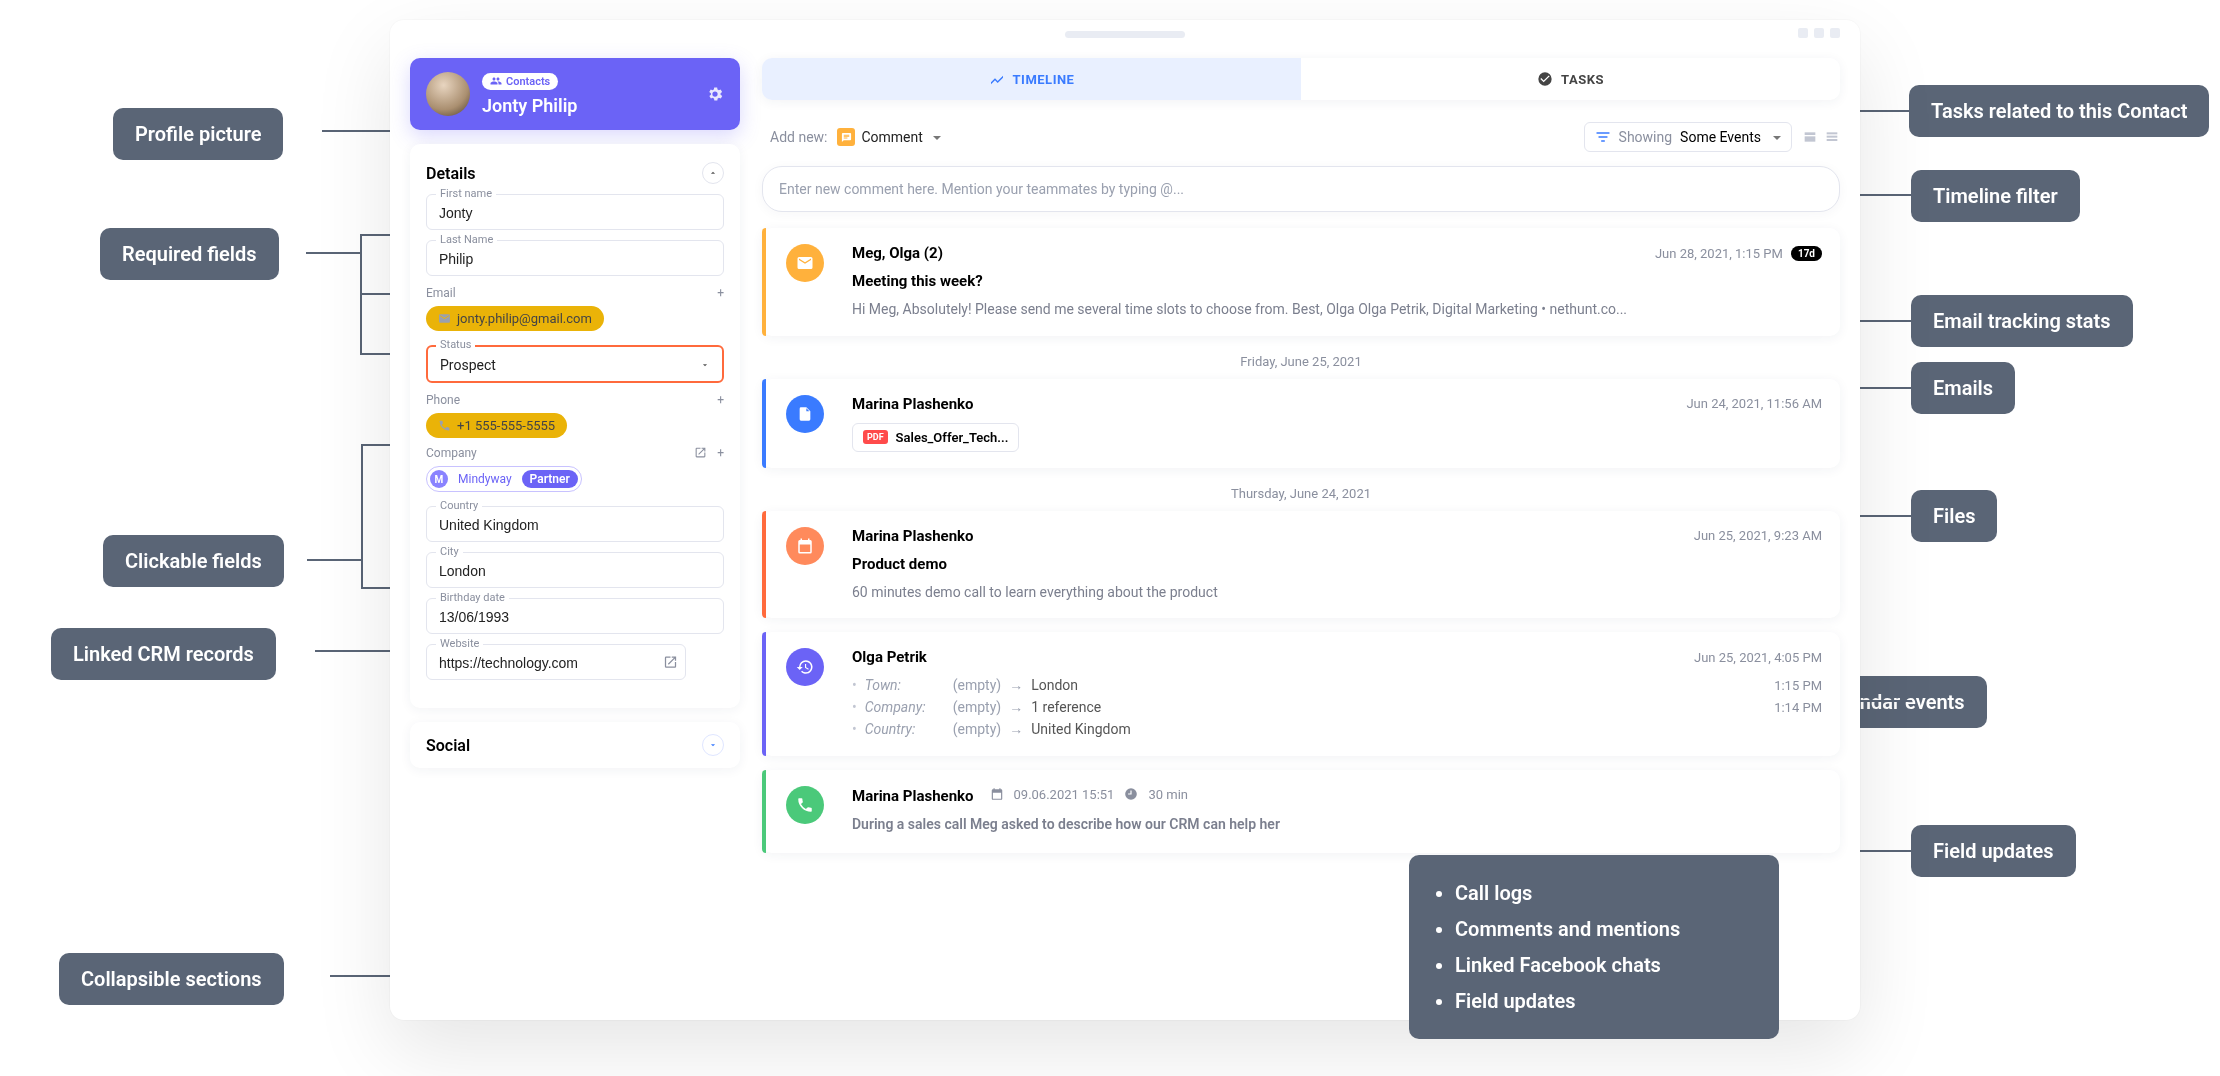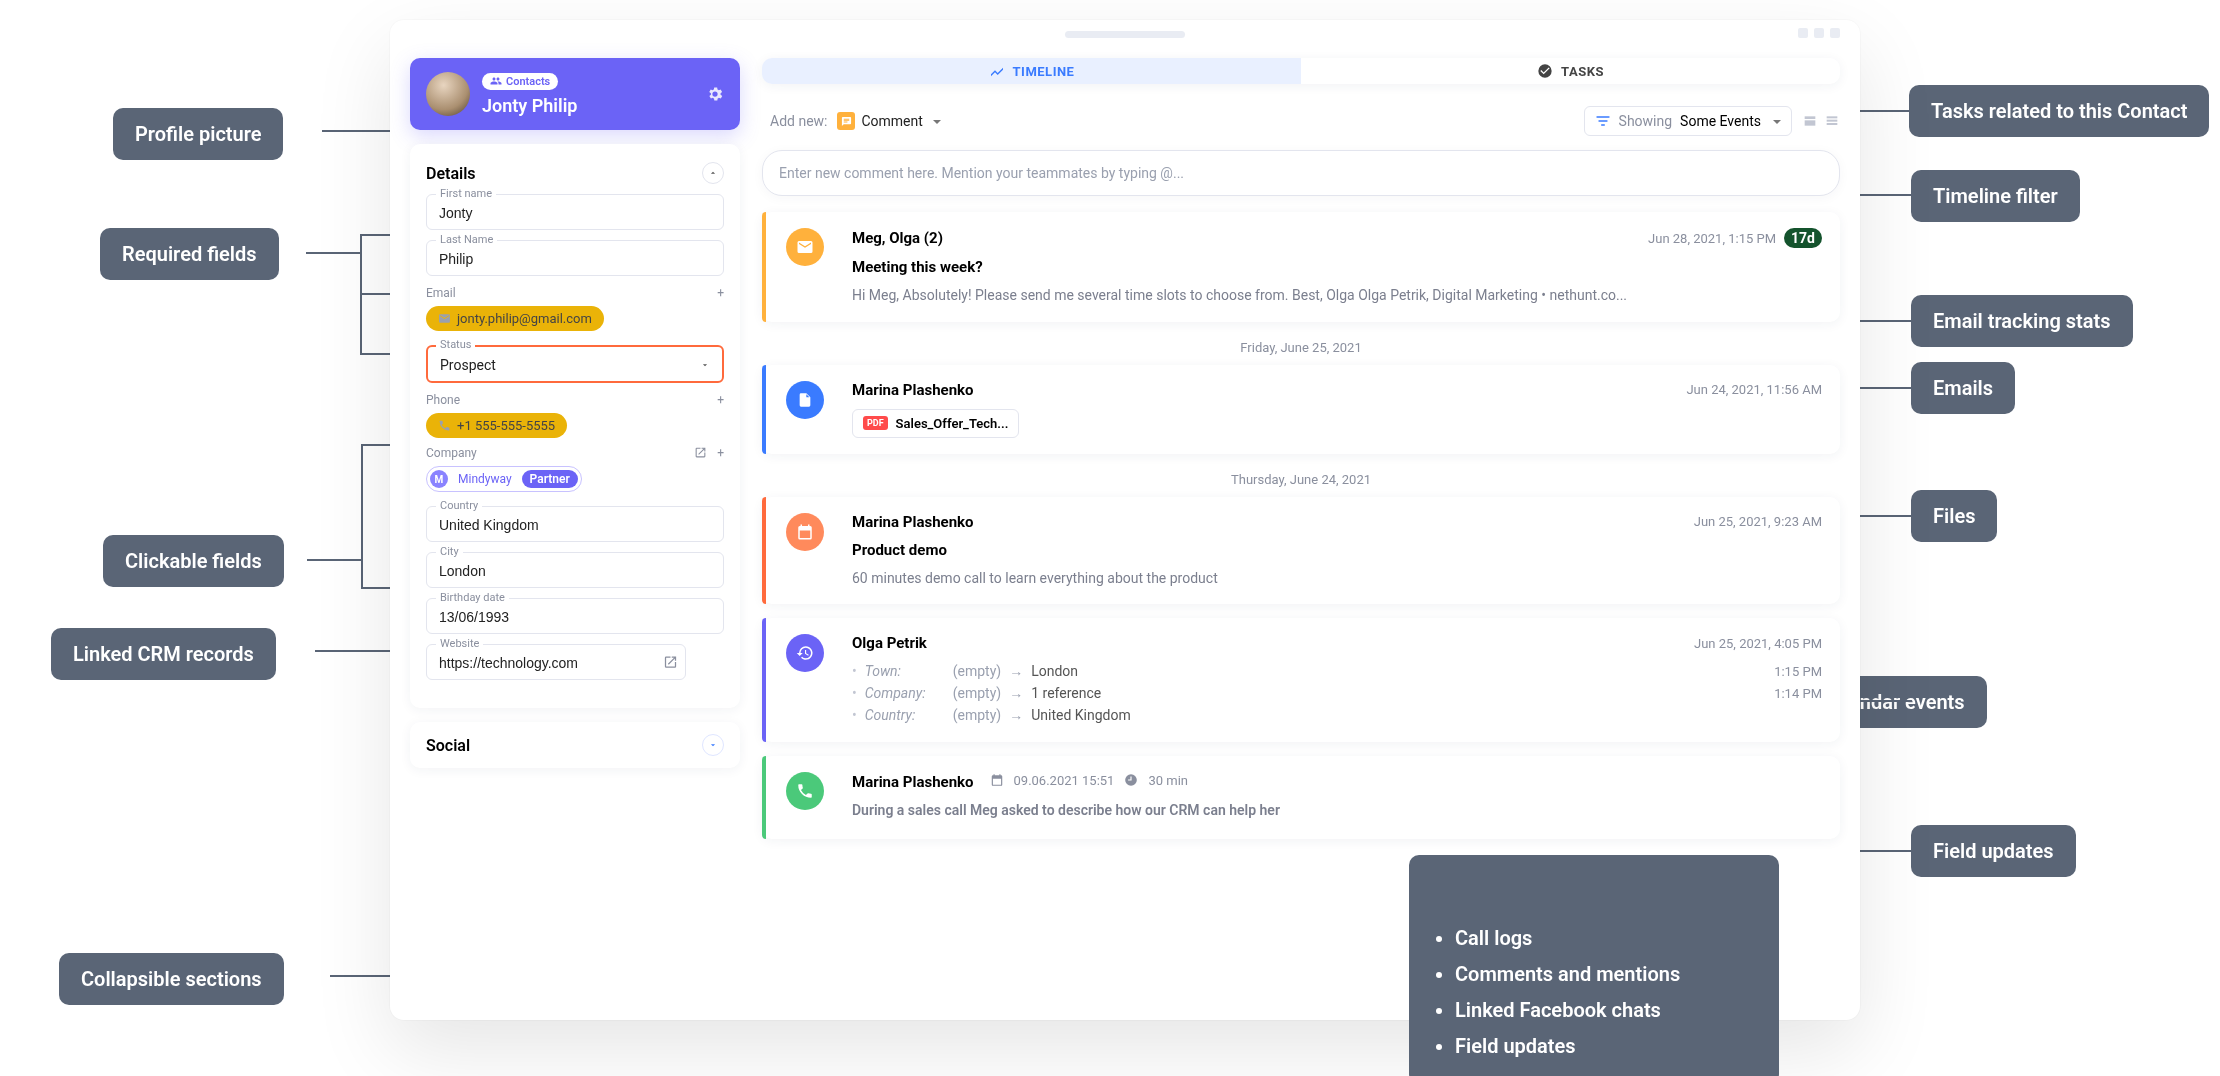--- a/index.html
+++ b/index.html
@@ -131,21 +131,21 @@
   padding: 12px 16px;
   box-shadow: 0 2px 12px rgba(40,50,80,0.06);
 }
 
 
 .tabs {
   display: flex; border-radius: 10px; overflow: hidden;
   box-shadow: 0 2px 12px rgba(40,50,80,0.06); background: #fff;
 }
 .tab {
-  flex: 1; text-align: center; padding: 5px 0; font-size: 13px; font-weight: 700; letter-spacing: .5px;
+  flex: 1; text-align: center; padding: 13px 0; font-size: 13px; font-weight: 700; letter-spacing: .5px;
   display: flex; align-items: center; justify-content: center; gap: 8px;
 }
 .tab.active { background: #e9f0ff; color: #3a7bff; }
 .tab.inactive { color: #444; }
 
 .filter-row {
   display: flex; align-items: center; gap: 10px; margin-top: 22px; margin-left: 8px;
 }
 .addnew-label { color: #8a8f9e; font-size: 14px; }
 .comment-type {
@@ -182,21 +182,21 @@
 }
 .tcard .stripe { position: absolute; left: 0; top: 0; bottom: 0; width: 4px; border-radius: 10px 0 0 10px; }
 .tcard .badge {
   position: absolute; left: 24px; top: 16px;
   width: 38px; height: 38px; border-radius: 50%;
   display: flex; align-items: center; justify-content: center; color: #fff;
 }
 .tcard .head { display: flex; align-items: center; justify-content: space-between; }
 .tcard .author { font-weight: 700; font-size: 15px; }
 .tcard .timestamp { font-size: 13px; color: #8a8f9e; display: flex; align-items: center; gap: 8px;}
-.pill-17d { background: #14532d; color: #fff; font-size: 14px; font-weight: 700; padding: 2px 7px; border-radius: 10px; }
+.pill-17d { background: #000000; color: #fff; font-size: 10px; font-weight: 700; padding: 2px 7px; border-radius: 10px; }
 .tcard .title { font-weight: 700; font-size: 15px; margin-top: 10px; }
 .tcard .body { color: #7b7f8e; font-size: 14px; margin-top: 10px; line-height: 1.4; white-space: nowrap; overflow: hidden; text-overflow: ellipsis; }
 
 .file-chip {
   display: inline-flex; align-items: center; gap: 8px;
   border: 1px solid #e3e5ee; border-radius: 6px; padding: 6px 10px;
   font-size: 13px; font-weight: 600; margin-top: 10px;
 }
 .file-chip .pdf { background: #ff4b4b; color: #fff; font-size: 9px; font-weight: 700; padding: 2px 4px; border-radius: 3px; }
 
@@ -226,21 +226,21 @@
 }
 
 .popup {
   position: absolute;
   background: #5a6576;
   color: #fff;
   border-radius: 10px;
   padding: 20px 30px 20px 20px;
   font-size: 20px; font-weight: 600;
 }
-.popup ul { list-style: disc; padding-left: 26px; margin-top: 45px; }
+.popup ul { list-style: disc; padding-left: 26px; }
 .popup li { padding: 6px 0; }
 
 svg { display: block; }
 .caret-sm::after { content: ""; border: 4px solid transparent; border-top-color: #777; display: inline-block; transform: translateY(2px); margin-left: 4px;}
 </style>
 </head>
 <body>
 
 <div class="ann" style="left:113px; top:108px;">
     <span>Profile picture</span>

